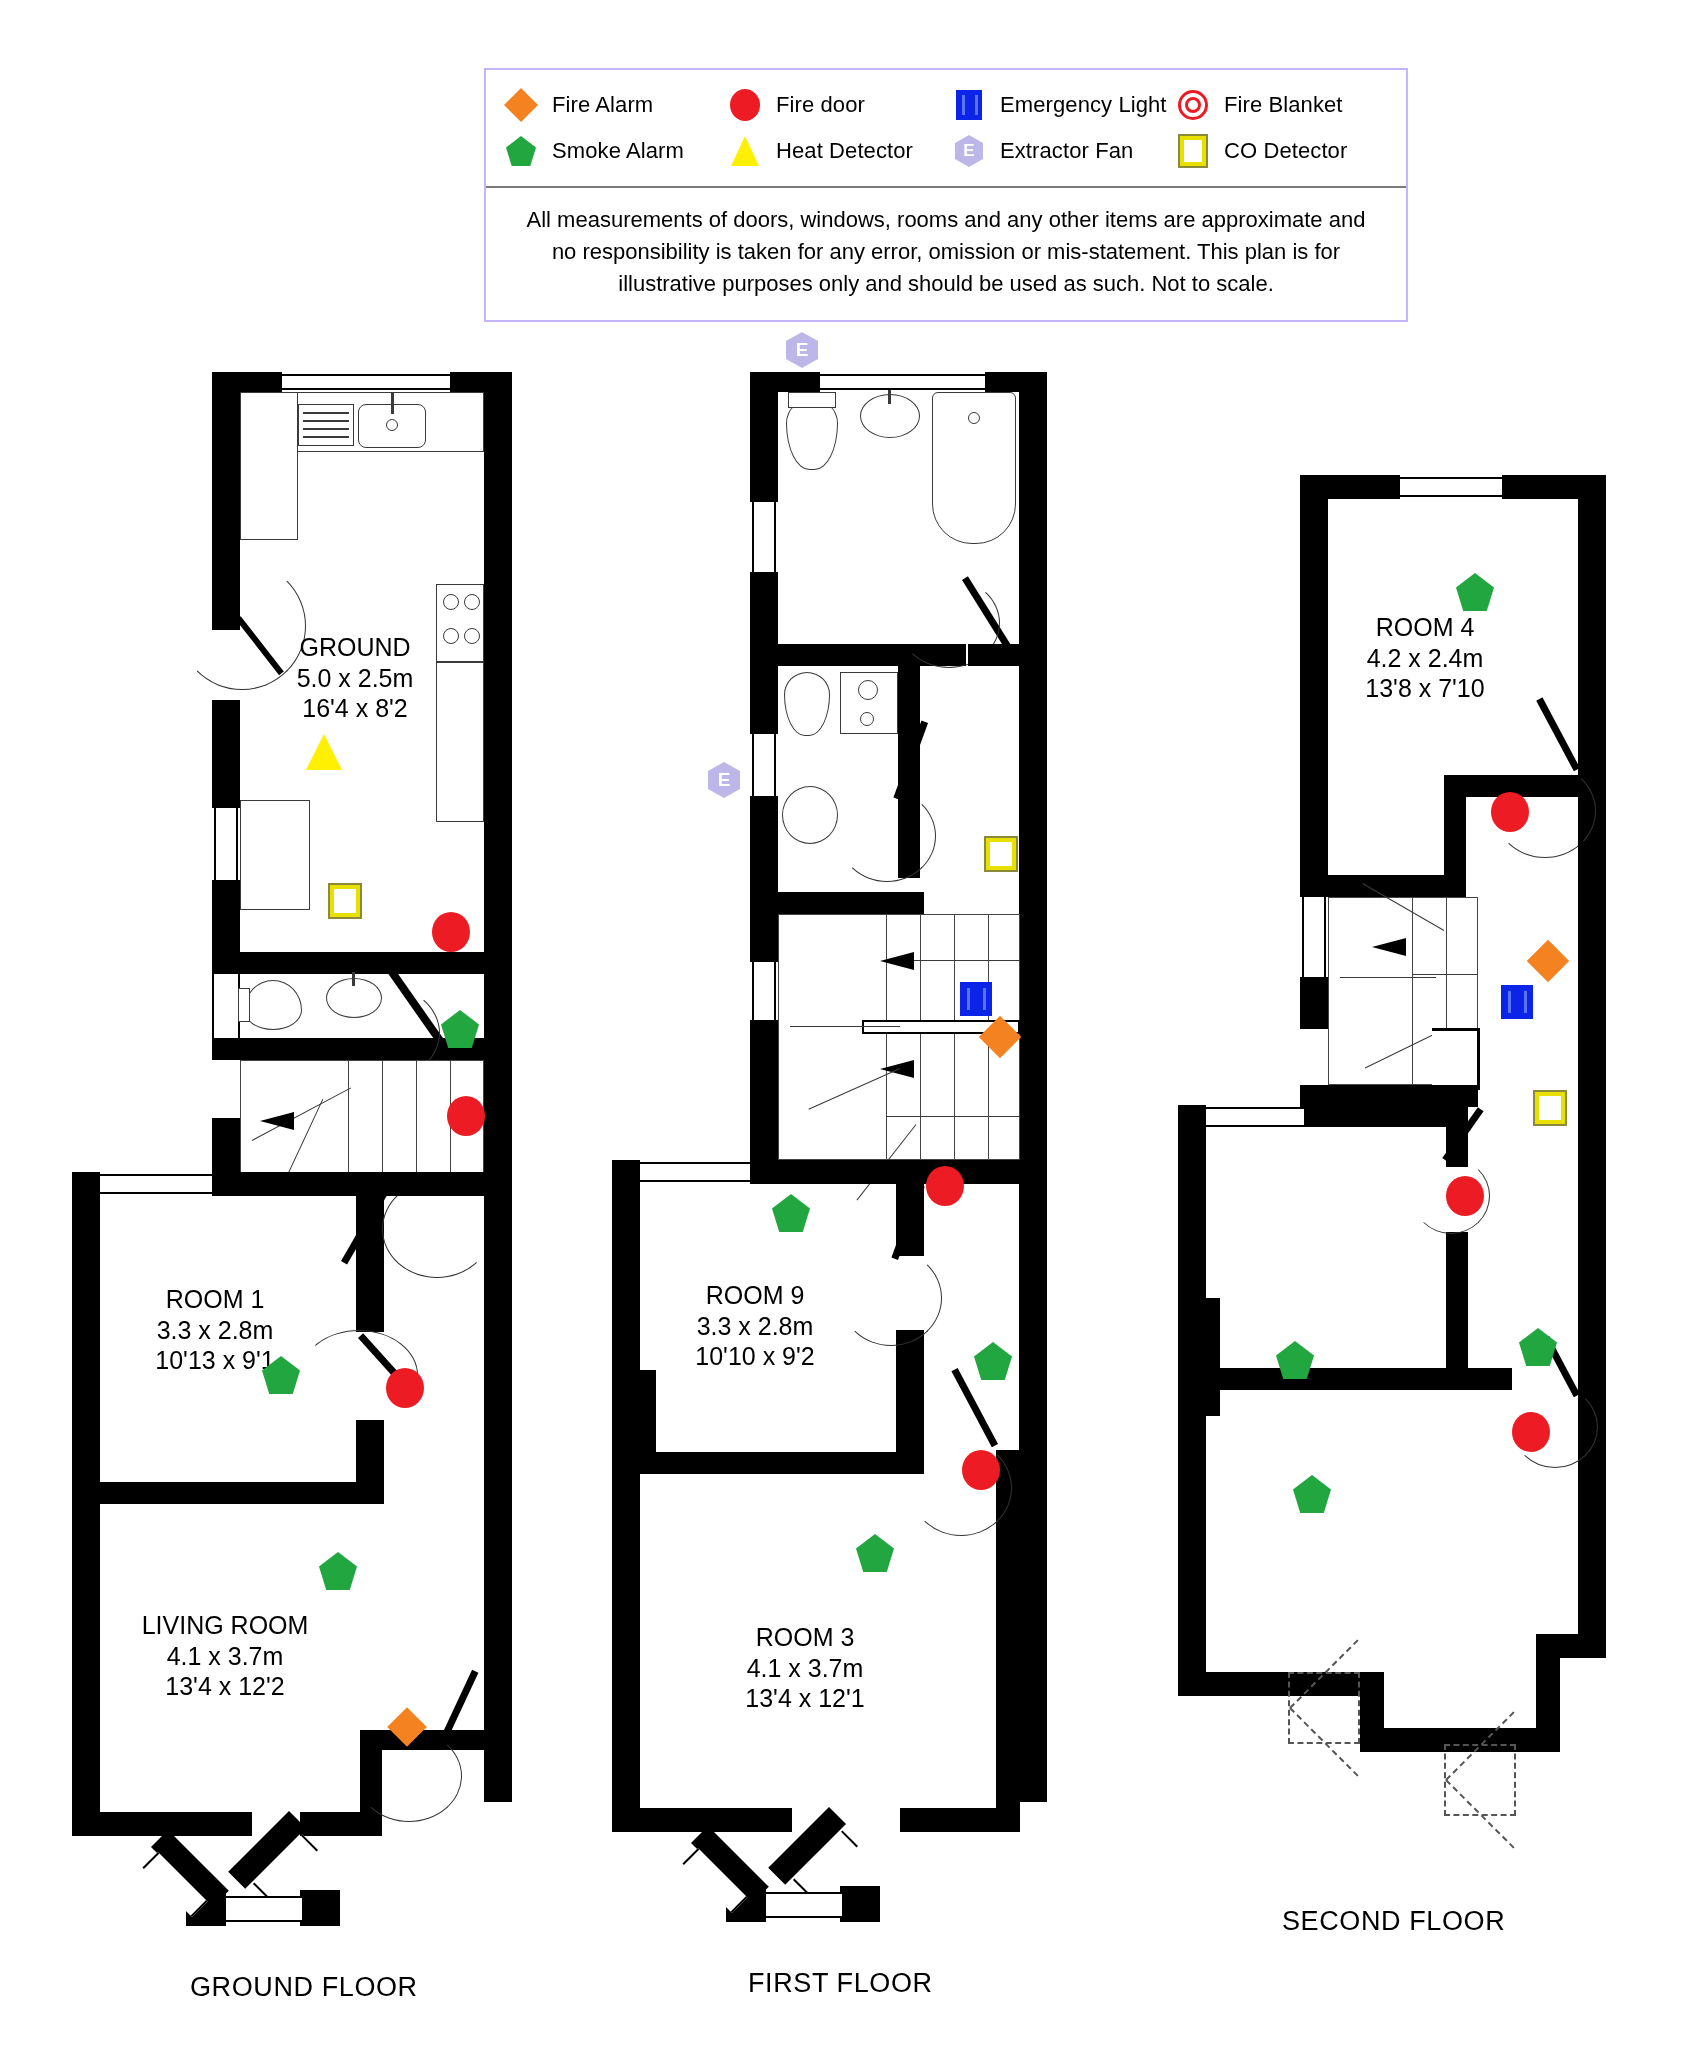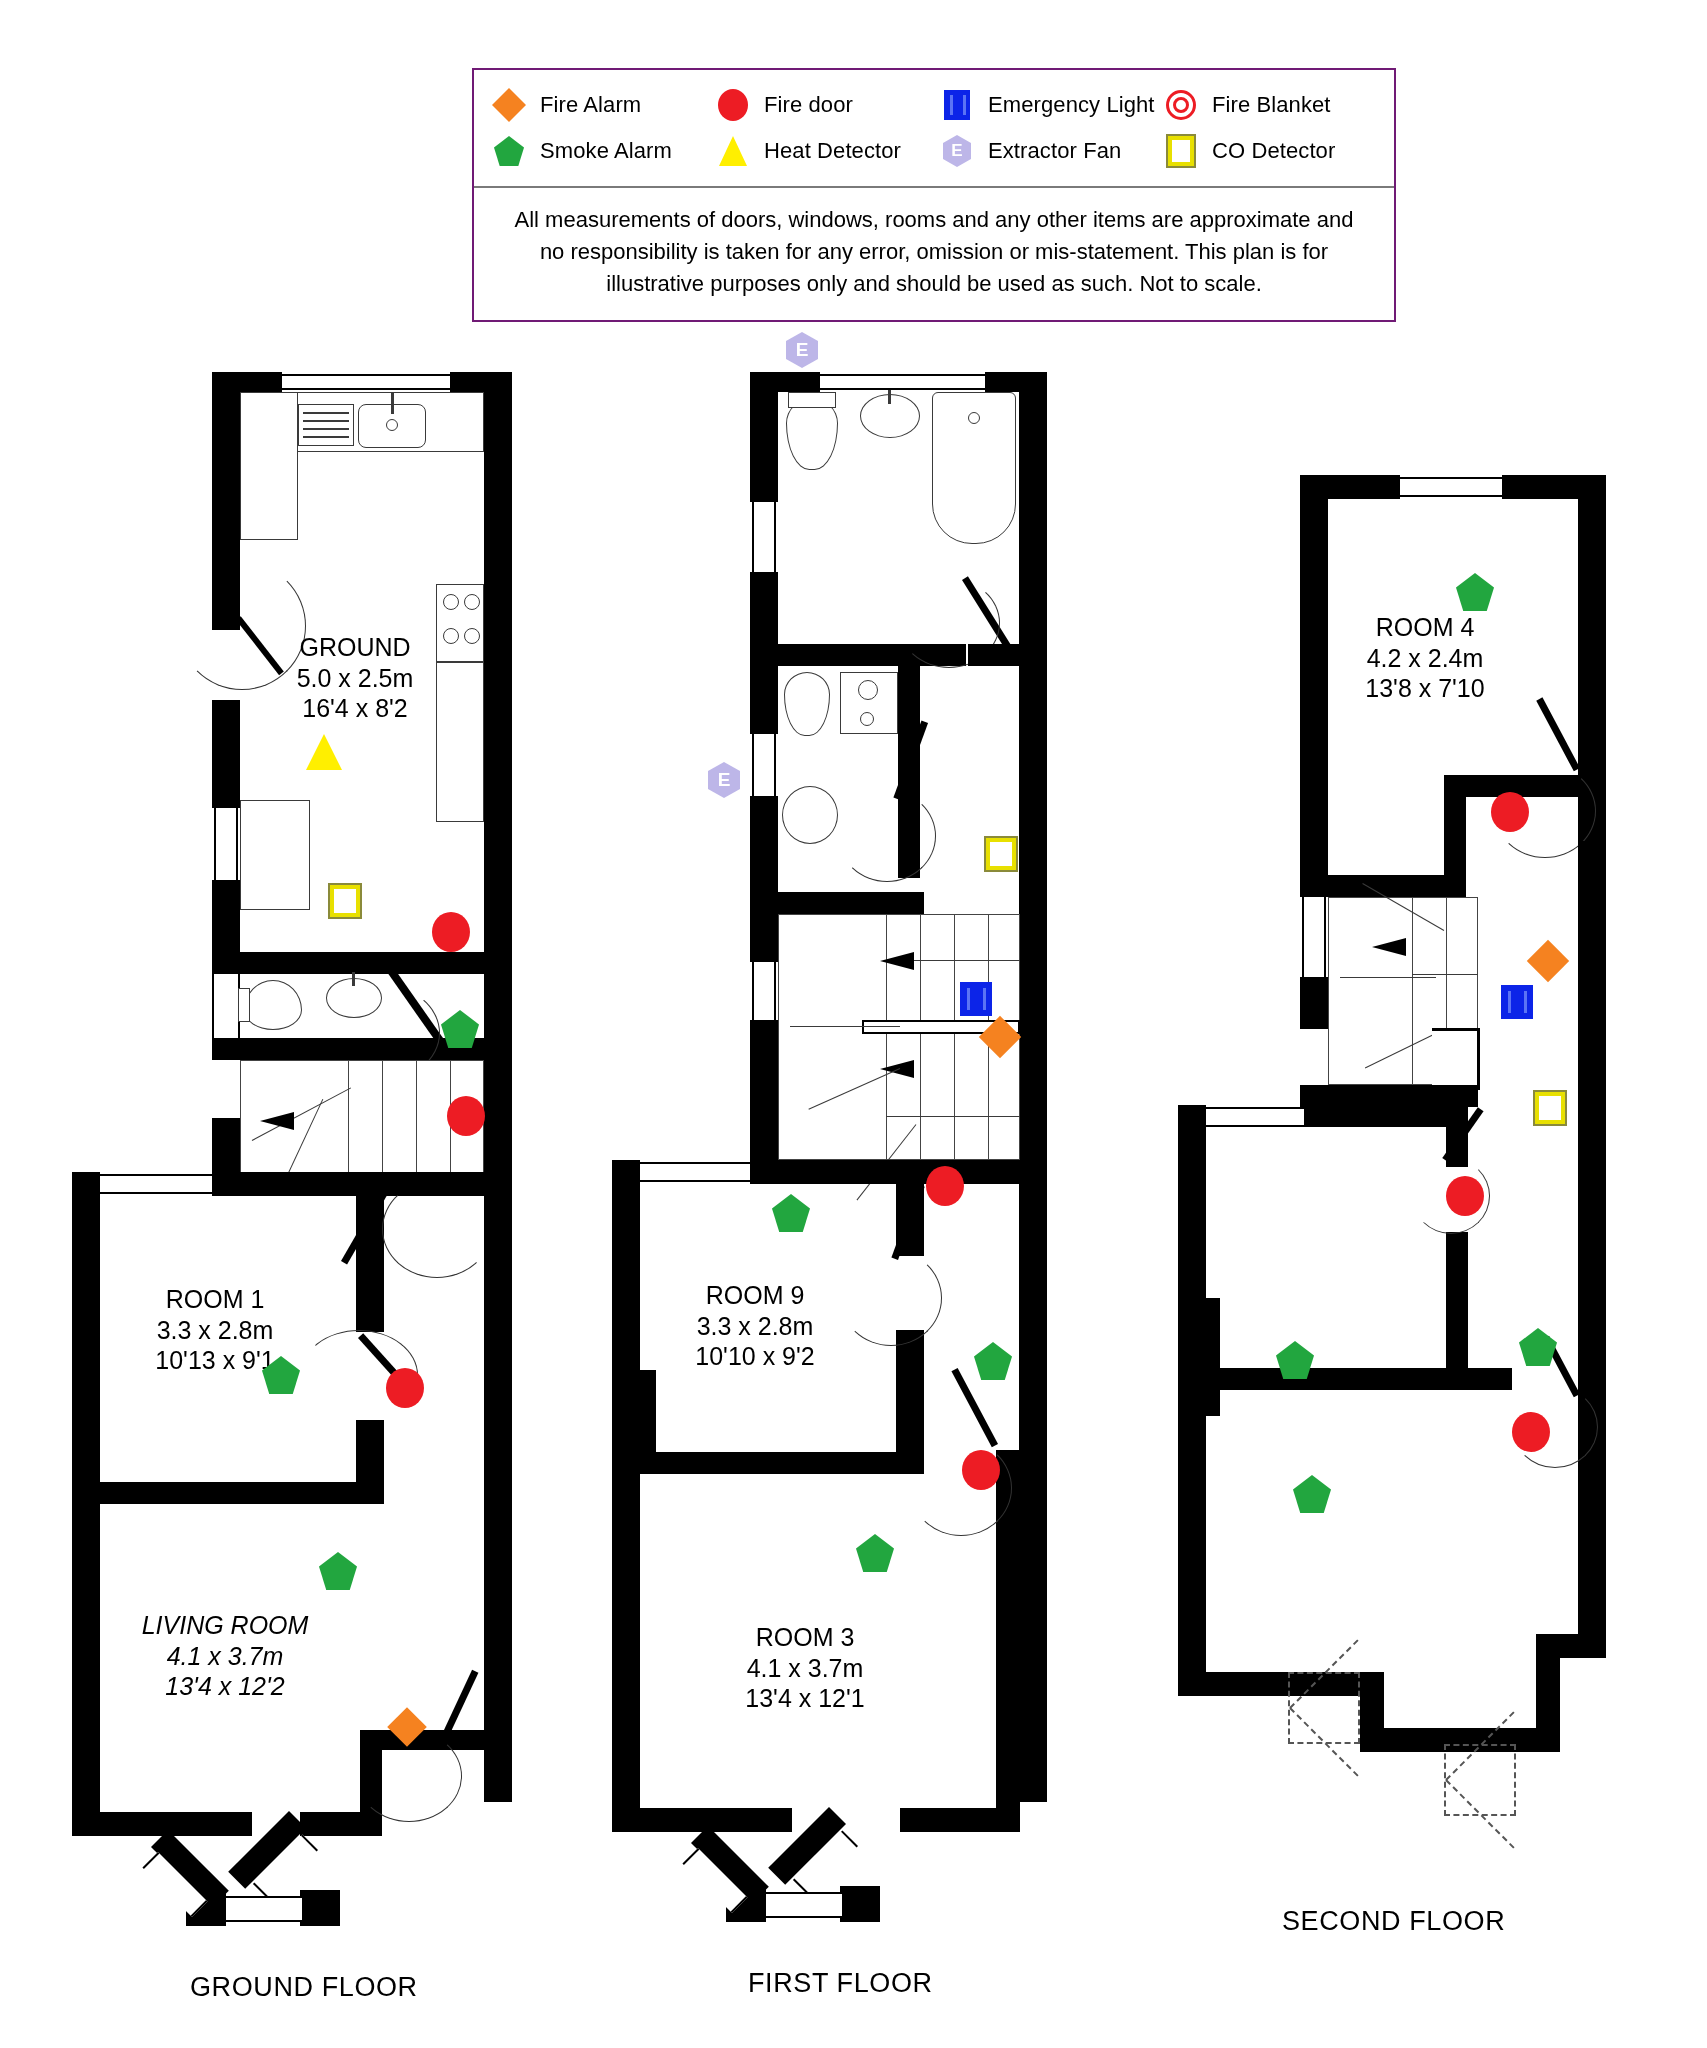--- a/index.html
+++ b/index.html
@@ -2,22 +2,22 @@
 <html><head>
 <meta charset="utf-8">
 <style>
   html,body{margin:0;padding:0;background:#fff;}
   body{
     width:1707px;height:2048px;position:relative;overflow:hidden;
     font-family:"Liberation Sans", sans-serif;color:#000;
   }
   
   #legend-box{
-    position:absolute;left:472px;top:68px;width:924px;
-    border:2px solid #701a75;background:#fff;box-sizing:border-box;
+    position:absolute;left:484px;top:68px;width:924px;
+    border:2px solid #c4b5fd;background:#fff;box-sizing:border-box;
   }
   #legend-grid{
     display:grid;grid-template-columns:repeat(4,1fr);
     row-gap:12px;padding:18px 6px 18px 18px;
     border-bottom:2px solid #7a7a7a;
   }
   .legend-item{display:flex;align-items:center;gap:14px;}
   .legend-label{font-size:22px;white-space:nowrap;letter-spacing:.1px;}
   .legend-swatch{width:34px;height:34px;flex:0 0 34px;display:flex;align-items:center;justify-content:center;}
   #legend-note{
@@ -210,21 +210,21 @@
   <div class="label" style="left:240px;top:632px;width:230px;">
     <div>GROUND</div>
     <div>5.0 x 2.5m</div>
     <div>16'4 x 8'2</div>
   </div>
   <div class="label" style="left:100px;top:1284px;width:230px;">
     <div>ROOM 1</div>
     <div>3.3 x 2.8m</div>
     <div>10'13 x 9'1</div>
   </div>
-  <div class="label" style="left:95px;top:1610px;width:260px;font-style:italic;">
+  <div class="label" style="left:95px;top:1610px;width:260px;">
     <div>LIVING ROOM</div>
     <div>4.1 x 3.7m</div>
     <div>13'4 x 12'2</div>
   </div>
 
   <div class="sym sym-triangle" style="left:306px;top:734px;width:36px;height:36px;"></div>
   <div class="sym sym-co" style="left:330px;top:885px;width:30px;height:32px;"></div>
   <div class="sym sym-circle" style="left:432px;top:912px;width:38px;height:40px;"></div>
   <div class="sym sym-pentagon" style="left:441px;top:1010px;width:38px;height:38px;"></div>
   <div class="sym sym-circle" style="left:447px;top:1096px;width:38px;height:40px;"></div>

